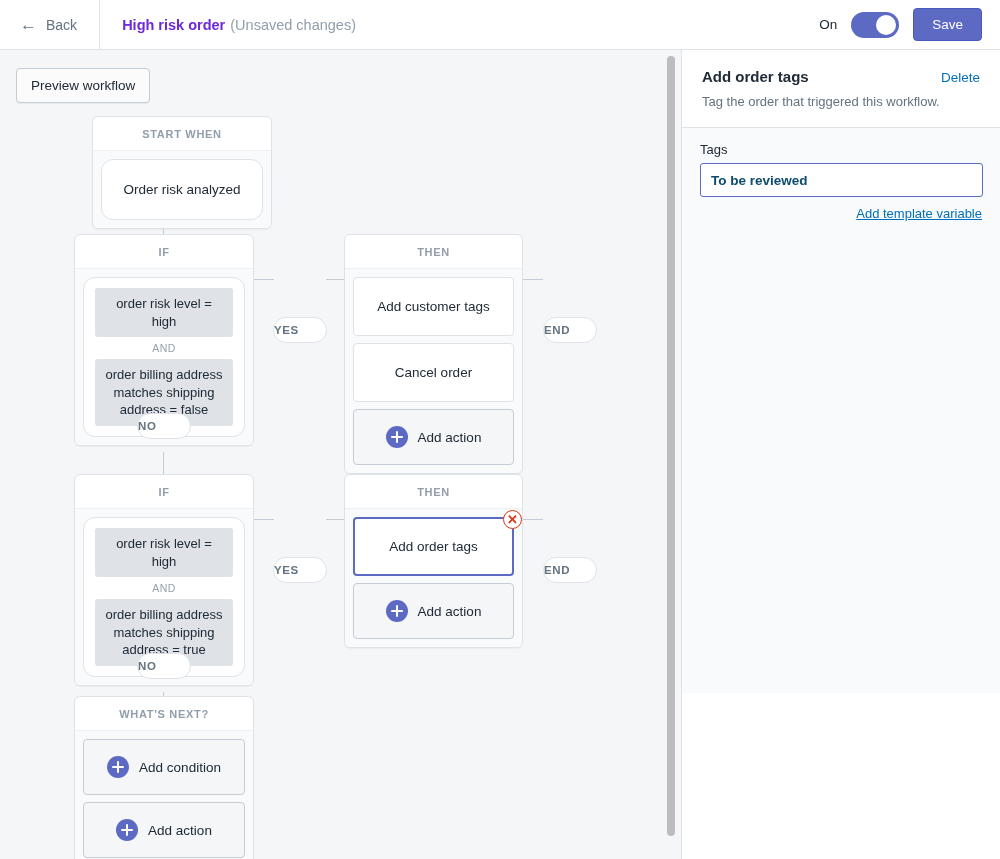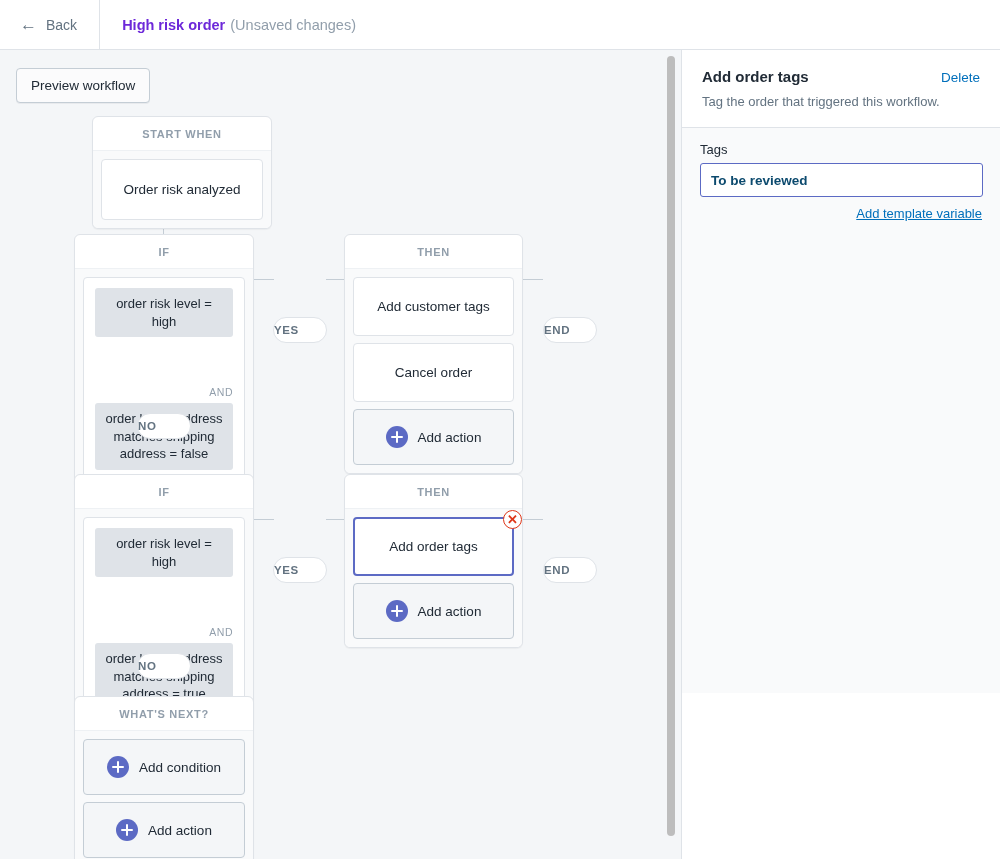--- a/index.html
+++ b/index.html
@@ -71,35 +71,35 @@
   }
   .node-header {
     text-align: center; font-size: 11px; font-weight: bold;
     letter-spacing: .7px; color: #919eab; padding: 11px 0 10px;
   }
   .node-body {
     background: #f9fafb; border-top: 1px solid #eef1f4;
     border-radius: 0 0 6px 6px; padding: 8px;
   }
   .inner-card {
-    background: #ffffff; border: 1px solid #dfe3e8; border-radius: 4px;
+    background: #ffffff; border: 1px solid #dfe3e8; border-radius: 12px;
     text-align: center; font-size: 13.5px; color: #212b36;
   }
 
   .trigger-card { padding: 22px 10px; }
 
   
   .chip {
     background: #dfe3e8; border-radius: 3px; color: #212b36;
     font-size: 13px; text-align: center; padding: 7px 10px;
     line-height: 1.35;
   }
   .and-label {
-    text-align: right; font-size: 10.5px; letter-spacing: .5px;
-    color: #919eab; padding: 5px 0 5px; margin-top: 44px;
+    text-align: center; font-size: 10.5px; letter-spacing: .5px;
+    color: #919eab; padding: 5px 0 5px;
   }
   .cond-inner { padding: 10px 11px; }
 
   
   .action-card {
     background: #ffffff; border: 1px solid #dfe3e8; border-radius: 4px;
     text-align: center; font-size: 13.5px; color: #212b36;
     padding: 21px 8px; margin-bottom: 7px;
   }
   .action-card.selected {
@@ -182,20 +182,27 @@
 <div id="topbar">
   <div id="back-button">
     <span class="arrow">←</span>
     <span>Back</span>
   </div>
   <div id="topbar-divider"></div>
   <div id="title-wrap">
     <span class="name">High risk order</span>
     <span class="sub">(Unsaved changes)</span>
   </div>
+  <div id="topbar-right">
+    <span id="toggle-label">On</span>
+    <div id="toggle">
+      <div class="knob"></div>
+    </div>
+    <button id="save-button">Save</button>
+  </div>
 </div>
 
 <div id="canvas">
 
   <button id="preview-button">Preview workflow</button>
 
   <div class="vline" style="left:163px; top:162px; height:22px;"></div>
   <div class="vline" style="left:163px; top:338px; height:38px;"></div>
   <div class="vline" style="left:163px; top:402px; height:38px;"></div>
   <div class="vline" style="left:163px; top:578px; height:38px;"></div>

